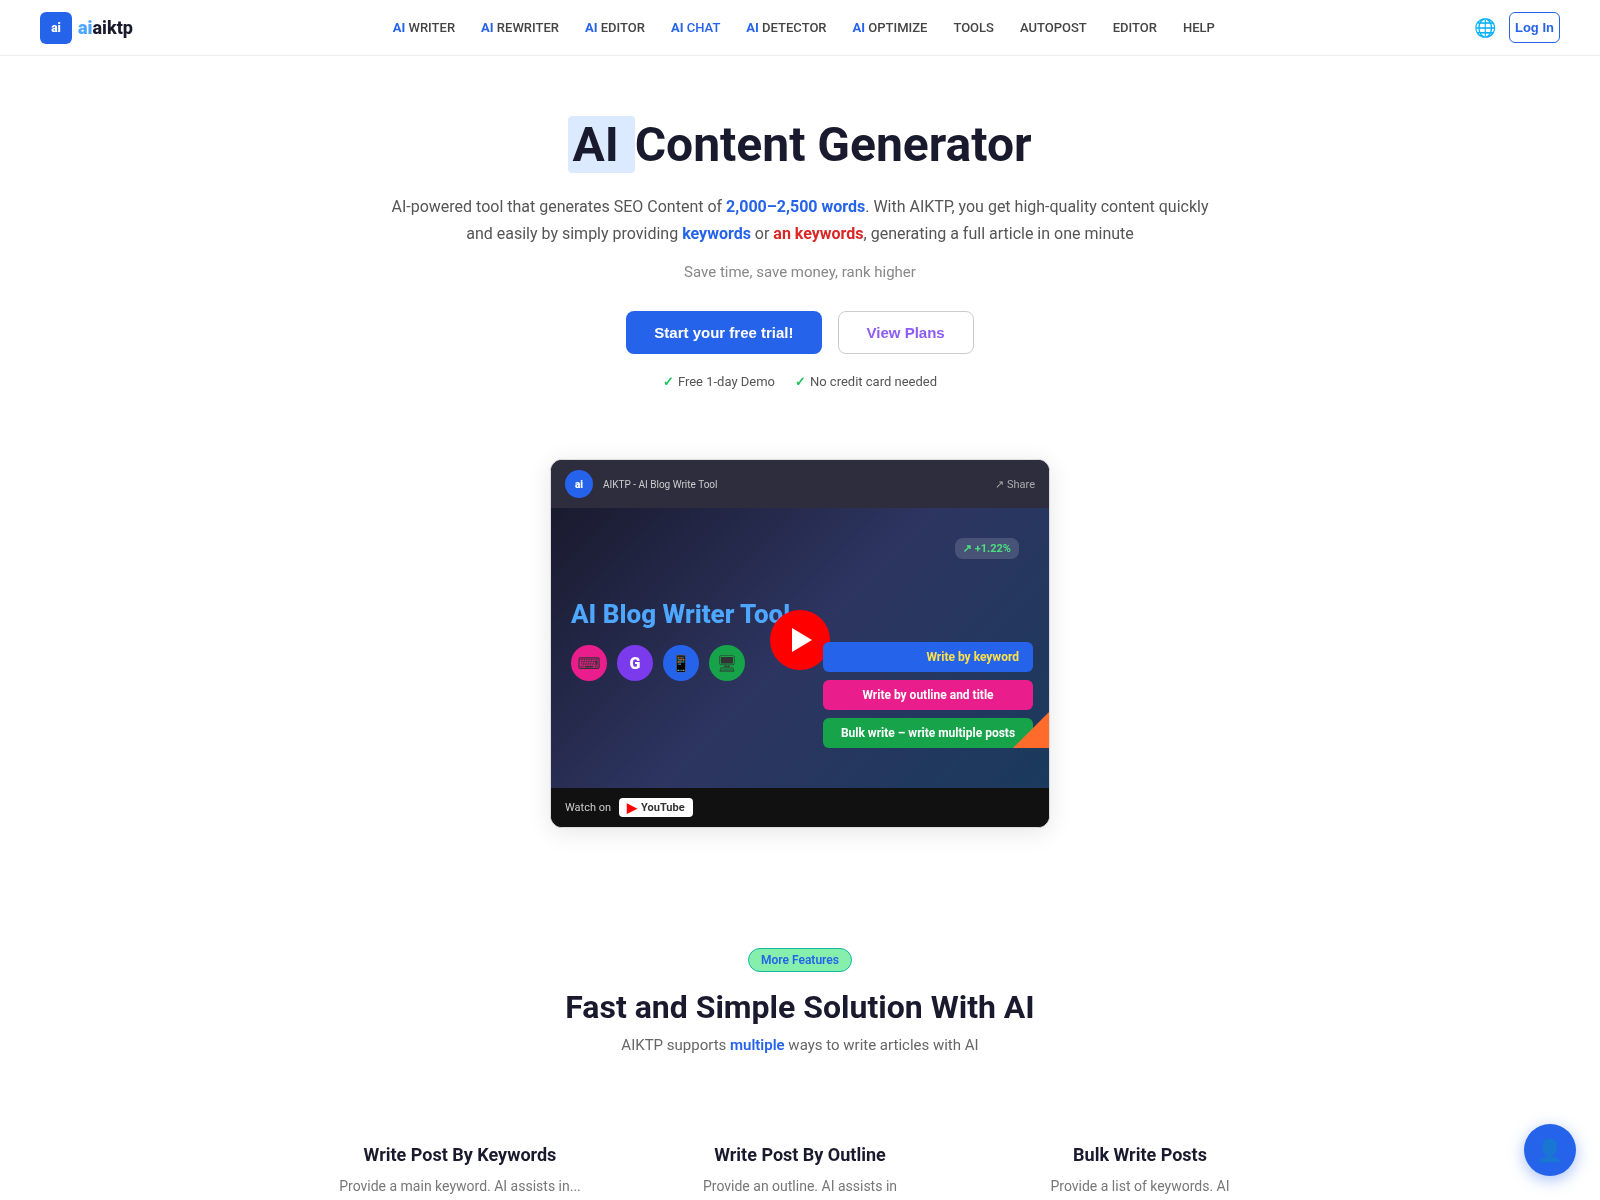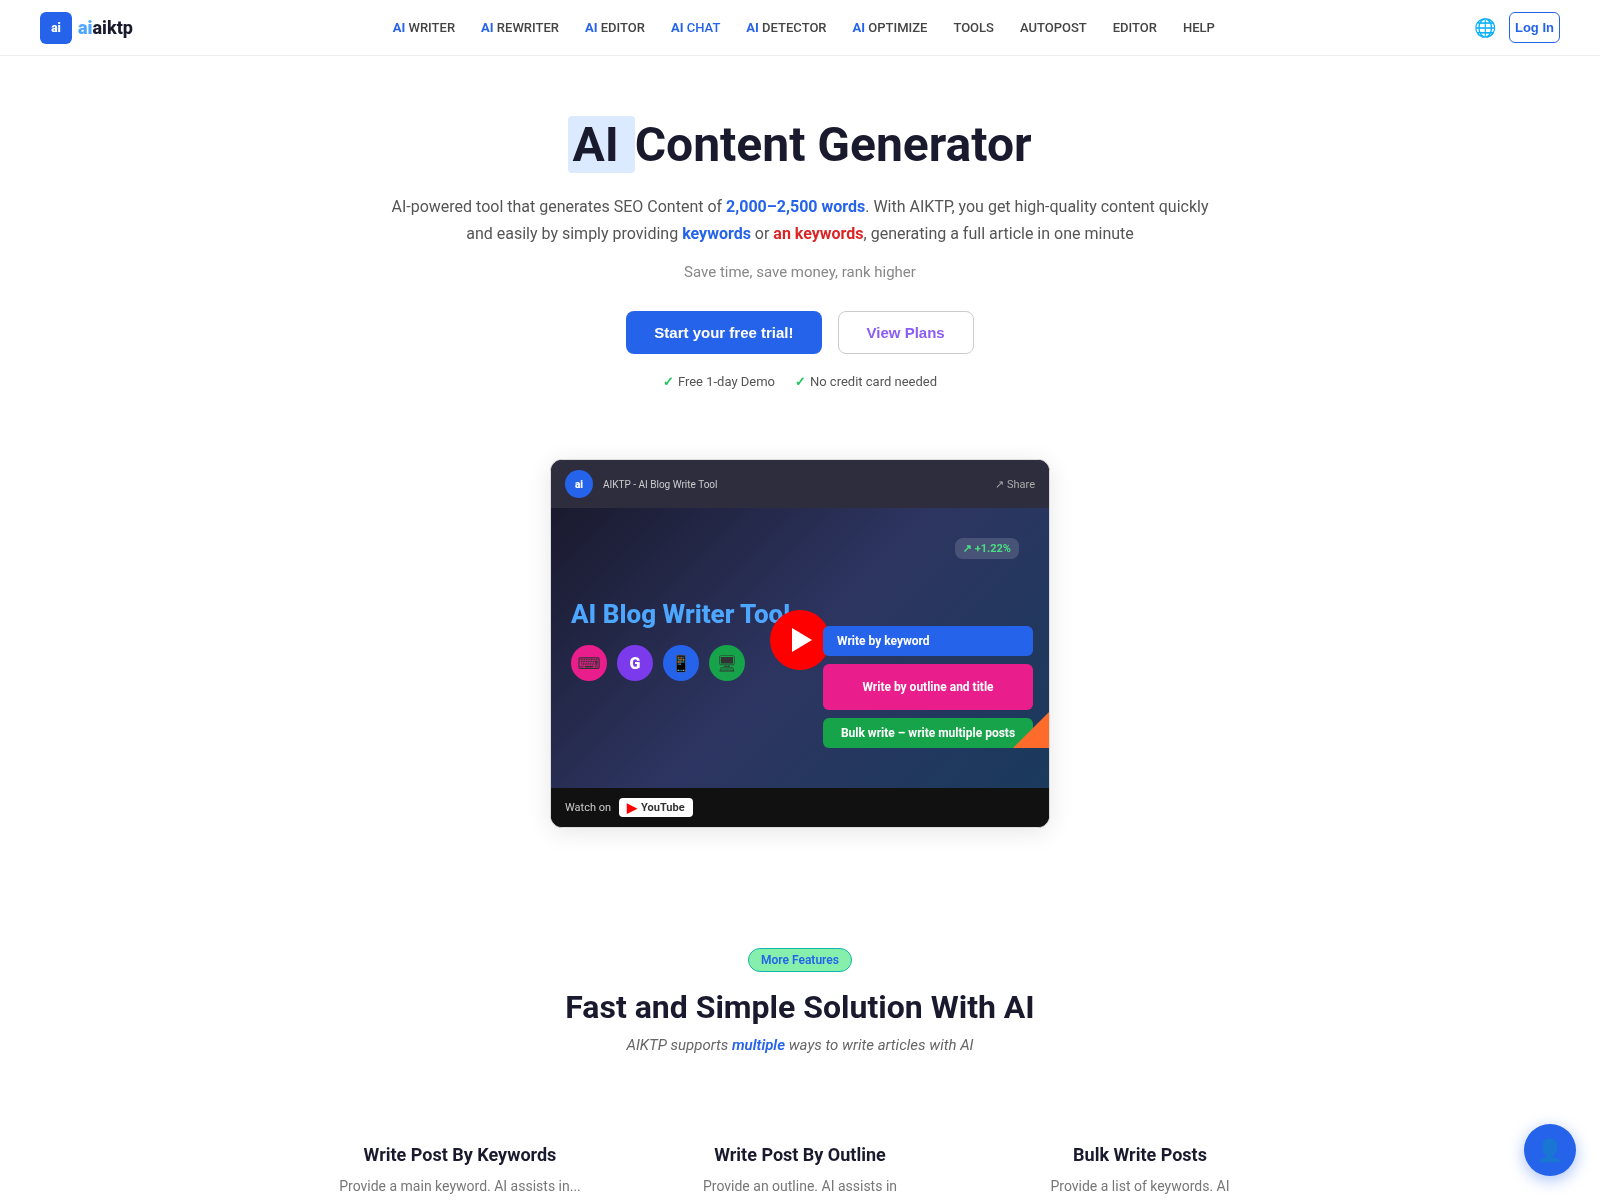--- a/index.html
+++ b/index.html
@@ -85,22 +85,22 @@
       display: flex; align-items: center; justify-content: center; cursor: pointer;
       margin-bottom: 16px;
     }
     .play-triangle { width: 0; height: 0; border-top: 12px solid transparent; border-bottom: 12px solid transparent; border-left: 20px solid #fff; margin-left: 4px; }
     .video-icons-row { display: flex; gap: 10px; margin-bottom: 16px; }
     .vid-icon { width: 36px; height: 36px; border-radius: 50%; display: flex; align-items: center; justify-content: center; font-size: 16px; }
     .vid-icon-pink { background: #e91e8c; }
     .vid-icon-purple { background: #7c3aed; }
     .vid-icon-blue { background: #2563eb; }
     .vid-icon-green { background: #16a34a; }
-    .feat-btn-blue { background: #2563eb; color: #ffffff; padding: 8px 14px; border-radius: 6px; font-size: 12px; font-weight: 700; text-align: left; }
-    .feat-btn-pink { background: #e91e8c; color: #fff; padding: 16px 14px; border-radius: 6px; font-size: 12px; font-weight: 700; text-align: center; }
+    .feat-btn-blue { background: #2563eb; color: #fde047; padding: 8px 14px; border-radius: 6px; font-size: 12px; font-weight: 700; text-align: right; }
+    .feat-btn-pink { background: #e91e8c; color: #fff; padding: 8px 14px; border-radius: 6px; font-size: 12px; font-weight: 700; text-align: center; }
     .feat-btn-green { background: #16a34a; color: #fff; padding: 8px 14px; border-radius: 6px; font-size: 12px; font-weight: 700; text-align: center; }
     .video-graph-badge {
       background: rgba(255,255,255,0.15); border-radius: 8px; padding: 4px 8px;
       color: #4ade80; font-size: 11px; font-weight: 700; position: absolute; top: 30px; right: 30px;
     }
     .video-footer {
       background: #111; padding: 10px 14px; display: flex; align-items: center; gap: 8px;
     }
     .watch-on-label { color: #ccc; font-size: 11px; }
     .youtube-badge {
@@ -116,21 +116,21 @@
     }
 
     
     .more-features { text-align: center; padding: 60px 40px 40px; }
     .features-badge {
       display: inline-block; background: #86efac; border: 1px solid #14b8a6;
       color: #2563eb; font-size: 12px; font-weight: 600; padding: 4px 12px;
       border-radius: 20px; margin-bottom: 16px;
     }
     .features-title { font-size: 32px; font-weight: 700; color: #1a1a2e; margin-bottom: 10px; }
-    .features-subtitle { font-size: 15px; color: #666; font-style: italic; }
+    .features-subtitle { font-size: 15px; color: #666; }
     .features-subtitle .bold-blue { color: #2563eb; font-weight: 600; }
 
     
     .feature-cards { display: flex; justify-content: center; gap: 40px; padding: 30px 60px 60px; max-width: 1100px; margin: 0 auto; }
     .feature-card { flex: 1; text-align: center; padding: 20px; }
     .feature-card-title { font-size: 18px; font-weight: 700; color: #1a1a2e; margin-bottom: 10px; }
     .feature-card-desc { font-size: 14px; color: #777; line-height: 1.6; }
 
     
     .floating-chat {

